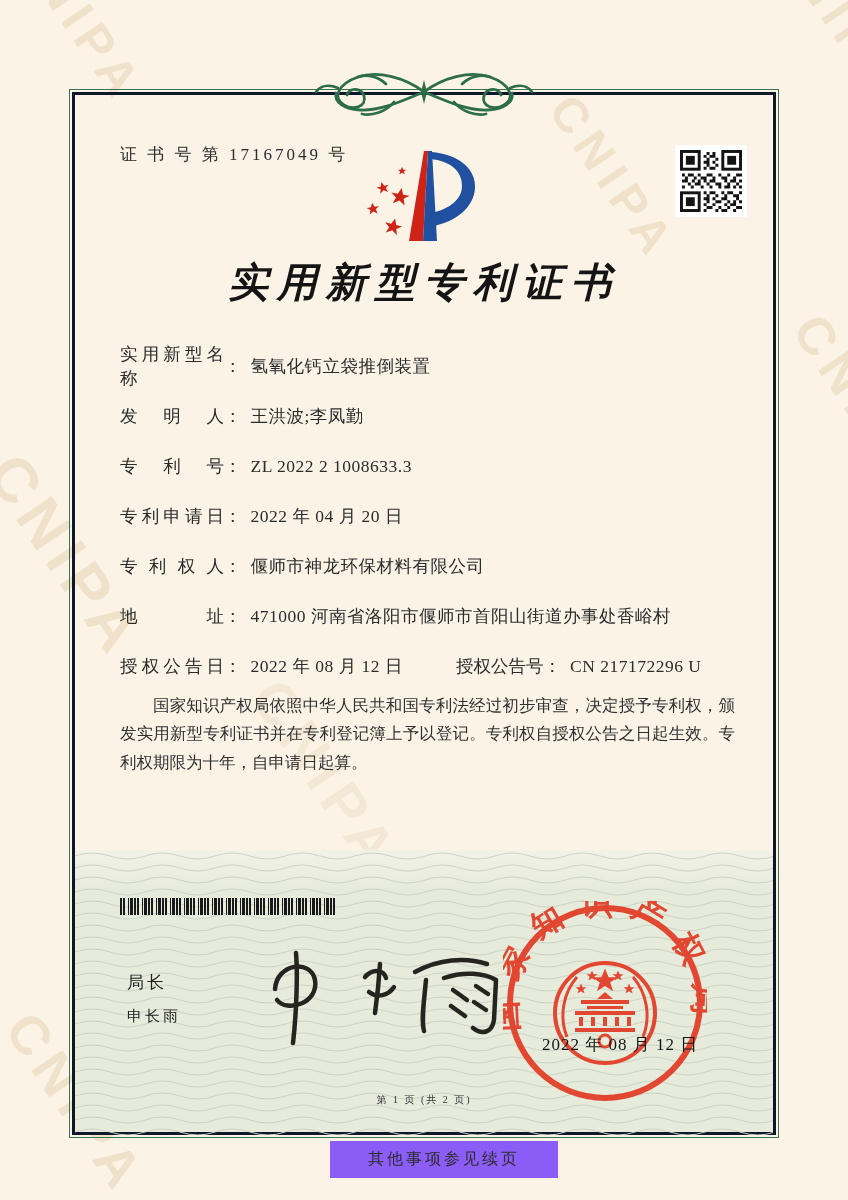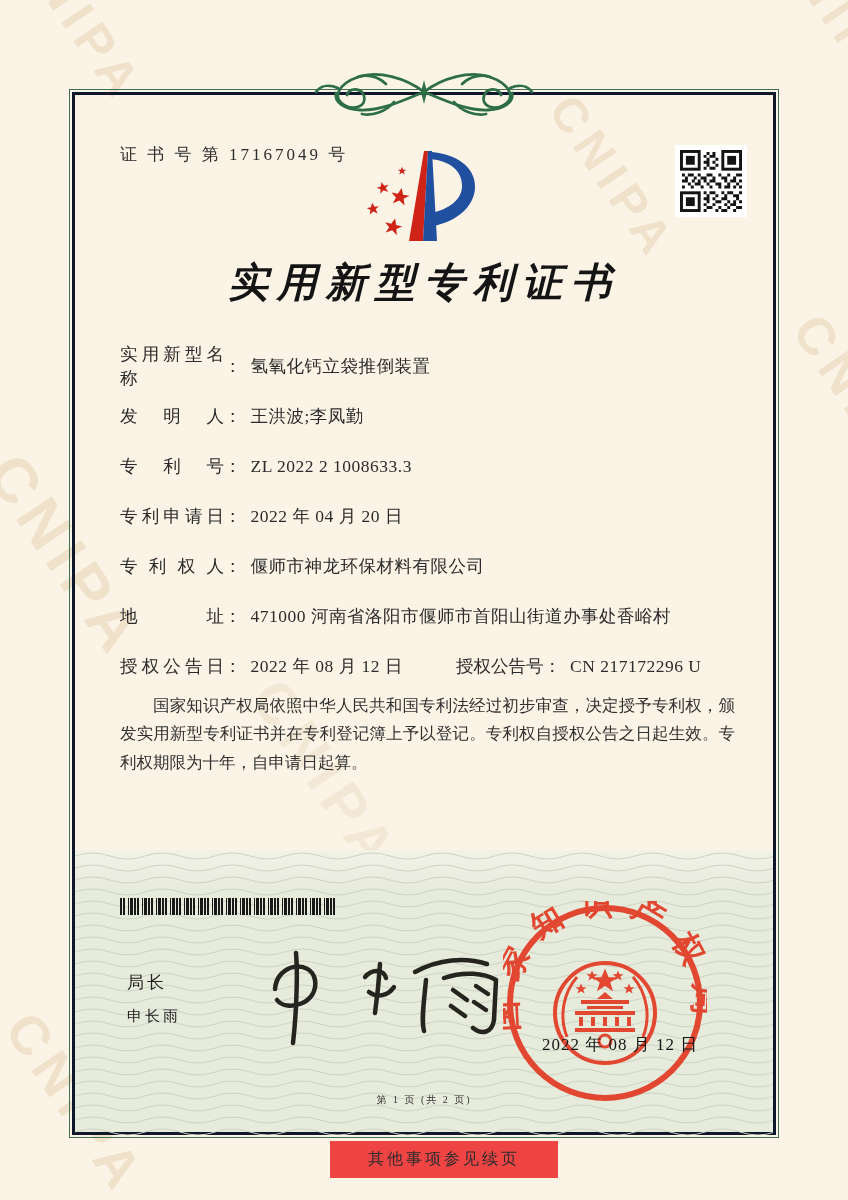--- a/index.html
+++ b/index.html
@@ -76,21 +76,21 @@
   .signer-title { left:52px; top:876px; font-family:"Liberation Sans","DejaVu Sans",sans-serif; font-size:17px; letter-spacing:3px; color:#222; }
   .signer-name  { left:52px; top:912px; font-family:"Liberation Sans","DejaVu Sans",sans-serif; font-size:15px; letter-spacing:3px; color:#222; }
   .signature { left:172px; top:850px; width:272px; height:104px; }
   .seal { left:428px; top:806px; width:204px; height:204px; opacity:0.93; }
   .seal-date { left:450px; top:938px; width:190px; text-align:center; font-size:17px; letter-spacing:1px; color:#161616; z-index:3; }
   .page-num { left:0; right:0; top:998px; text-align:center; font-size:10px; letter-spacing:2px; color:#333; }
   
   .cont-strip {
     position:absolute;
     left:330px; top:1141px; width:228px; height:37px;
-    background:#ef4444;
+    background:#8b5cf6;
     z-index:3;
     display:flex; align-items:center; justify-content:center;
     font-size:16px; letter-spacing:3px; color:#2c2c2c;
   }
   .ornament { position:absolute; left:274px; top:62px; width:300px; height:64px; z-index:4; }
   .hidden-defs { position:absolute; width:0; height:0; overflow:hidden; }
 </style>
 </head>
 <body>
 

